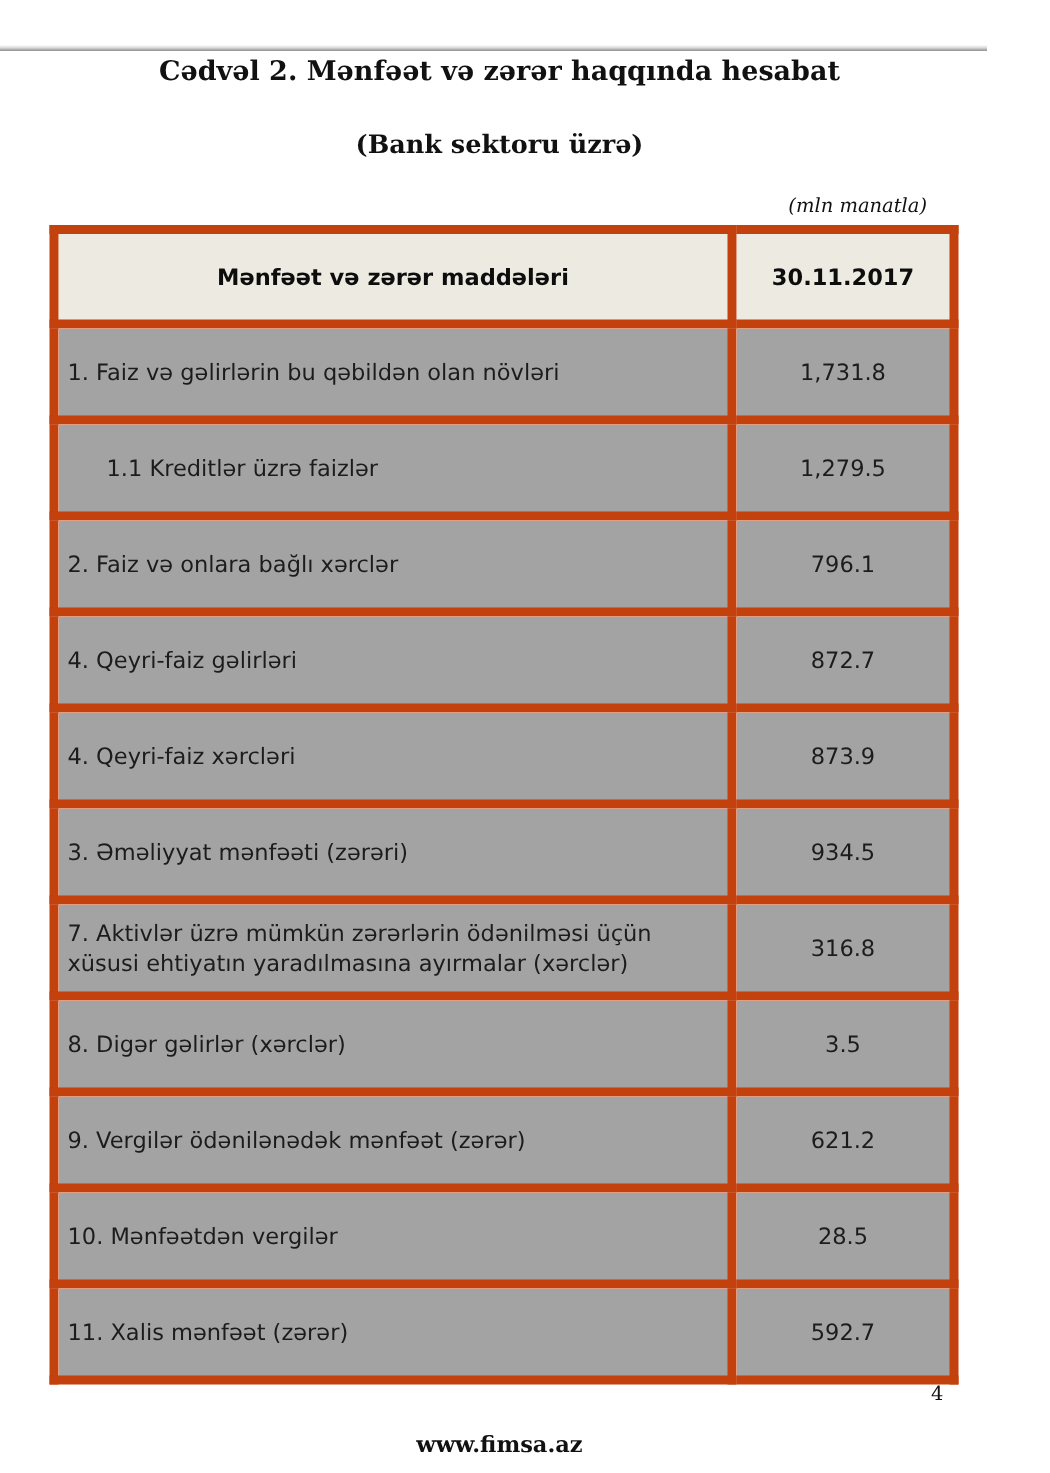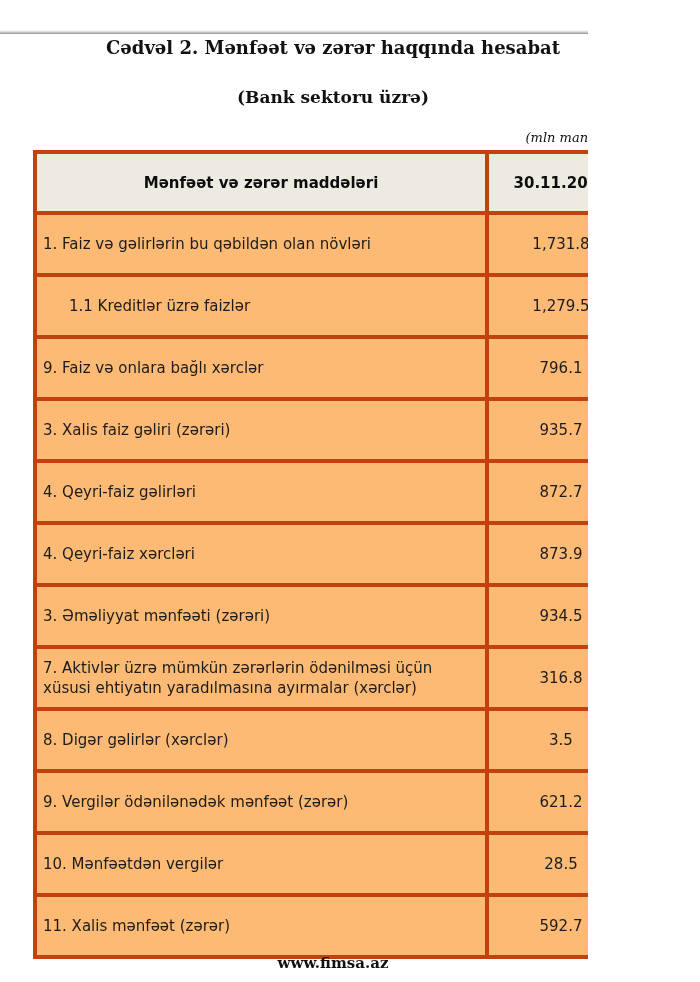--- a/index.html
+++ b/index.html
@@ -2,21 +2,21 @@
 <html><head>
 <meta charset="utf-8">
 <style>
   html, body {
     margin: 0;
     padding: 0;
     background: #ffffff;
   }
   .page {
     position: relative;
-    width: 588px;
+    width: 700px;
     height: 982px;
     background: #ffffff;
     overflow: hidden;
     font-family: "DejaVu Sans", sans-serif;
     color: #1b1b1b;
   }
   .top-rule {
     position: absolute;
     left: 0;
     top: 30px;
@@ -63,38 +63,38 @@
     left: 33px;
     top: 150px;
     width: 600px;
     border-collapse: collapse;
     table-layout: fixed;
   }
   table.pl-table col.c1 { width: 452px; }
   table.pl-table col.c2 { width: 148px; }
   table.pl-table th,
   table.pl-table td {
-    border: 4px solid #c2410c;
+    border: 6px solid #c2410c;
     font-size: 15px;
     line-height: 20px;
     vertical-align: middle;
     overflow: hidden;
   }
   table.pl-table { border: 2px solid #3f3f3f; }
   table.pl-table th {
     height: 57px;
     background: #edebe1;
     font-weight: bold;
     text-align: center;
     color: #0d0d0d;
     padding: 0 4px;
   }
   table.pl-table td {
     height: 50px;
-    background: #fdba74;
+    background: #a3a3a3;
     color: #1c1c1c;
   }
   td.label {
     text-align: left;
     padding: 4px 8px 4px 6px;
   }
   td.label.indent {
     padding-left: 32px;
   }
   td.value {
@@ -150,26 +150,22 @@
     <tbody>
         <tr>
           <td class="label">1. Faiz və gəlirlərin bu qəbildən olan növləri</td>
           <td class="value">1,731.8</td>
         </tr>
         <tr>
           <td class="label indent">1.1 Kreditlər üzrə faizlər</td>
           <td class="value">1,279.5</td>
         </tr>
         <tr>
-          <td class="label">9. Faiz və onlara bağlı xərclər</td>
+          <td class="label">2. Faiz və onlara bağlı xərclər</td>
           <td class="value">796.1</td>
-        </tr>
-        <tr>
-          <td class="label">3. Xalis faiz gəliri (zərəri)</td>
-          <td class="value">935.7</td>
         </tr>
         <tr>
           <td class="label">4. Qeyri-faiz gəlirləri</td>
           <td class="value">872.7</td>
         </tr>
         <tr>
           <td class="label">4. Qeyri-faiz xərcləri</td>
           <td class="value">873.9</td>
         </tr>
         <tr>

